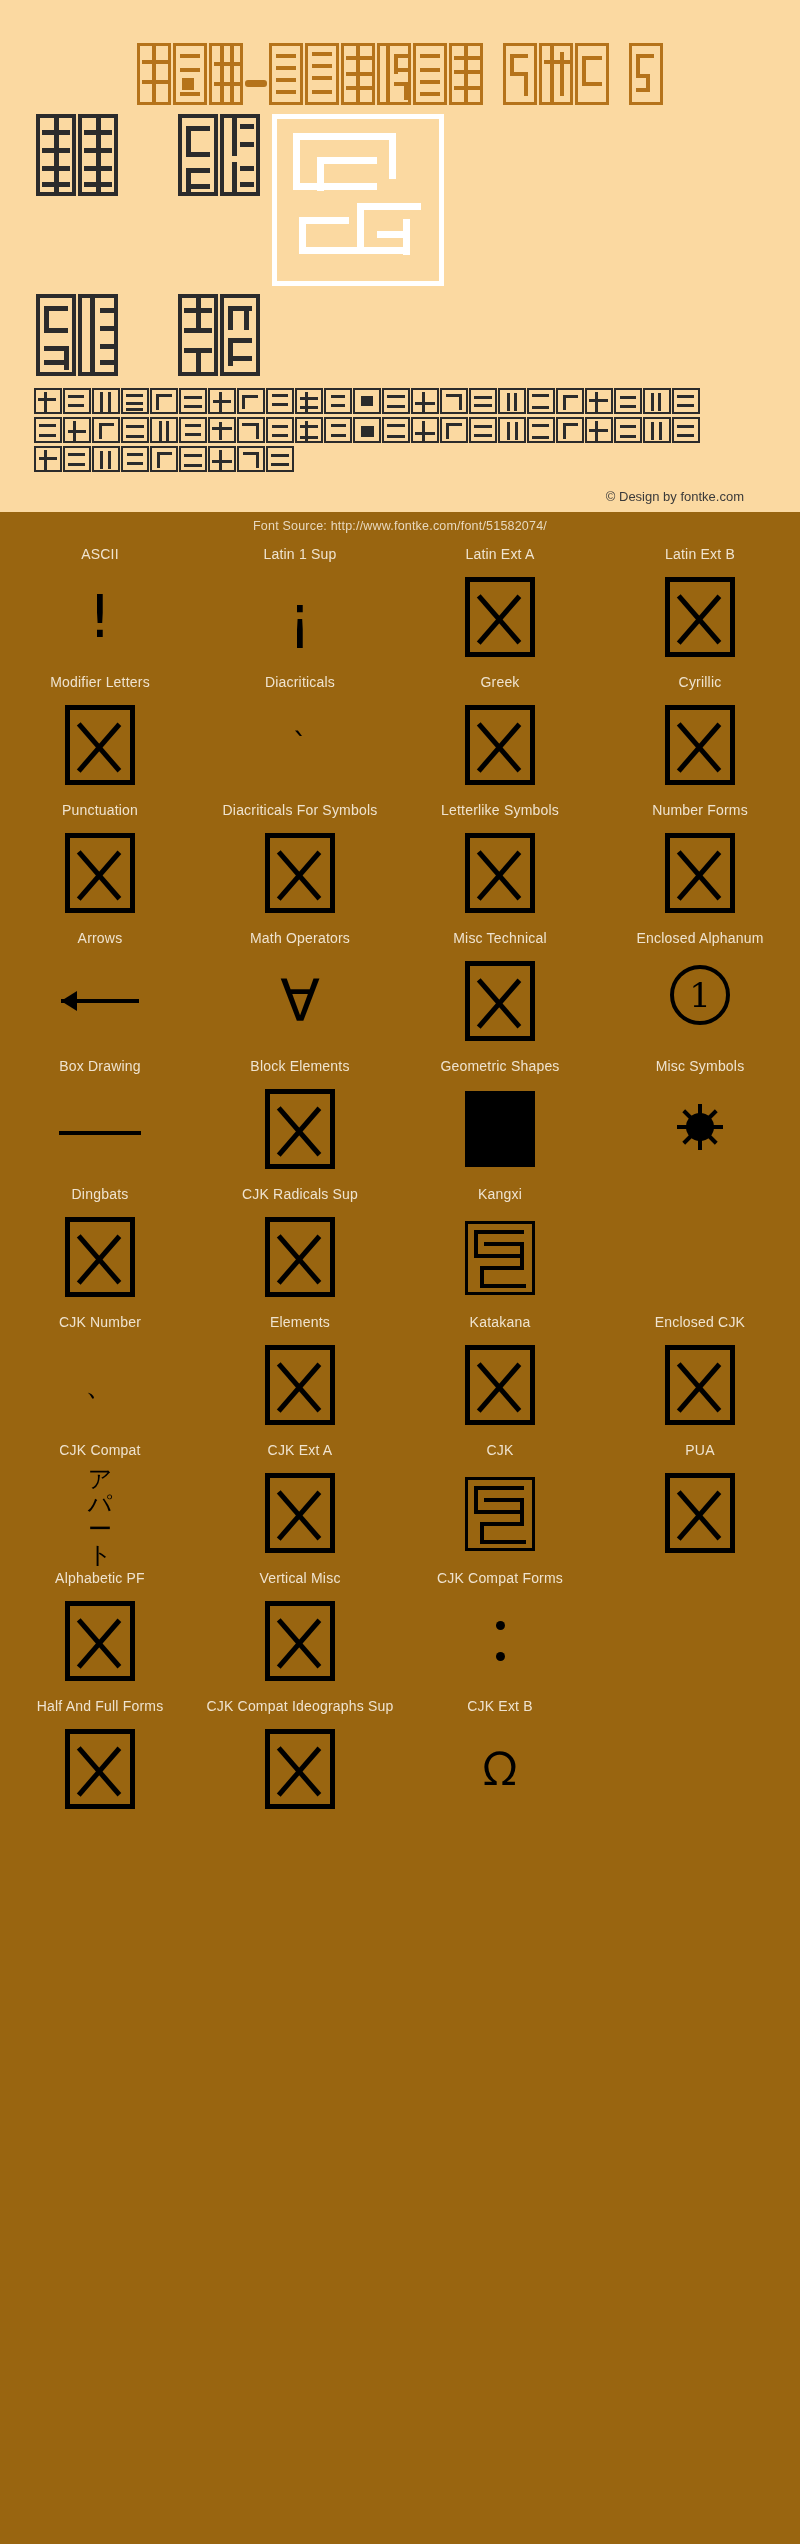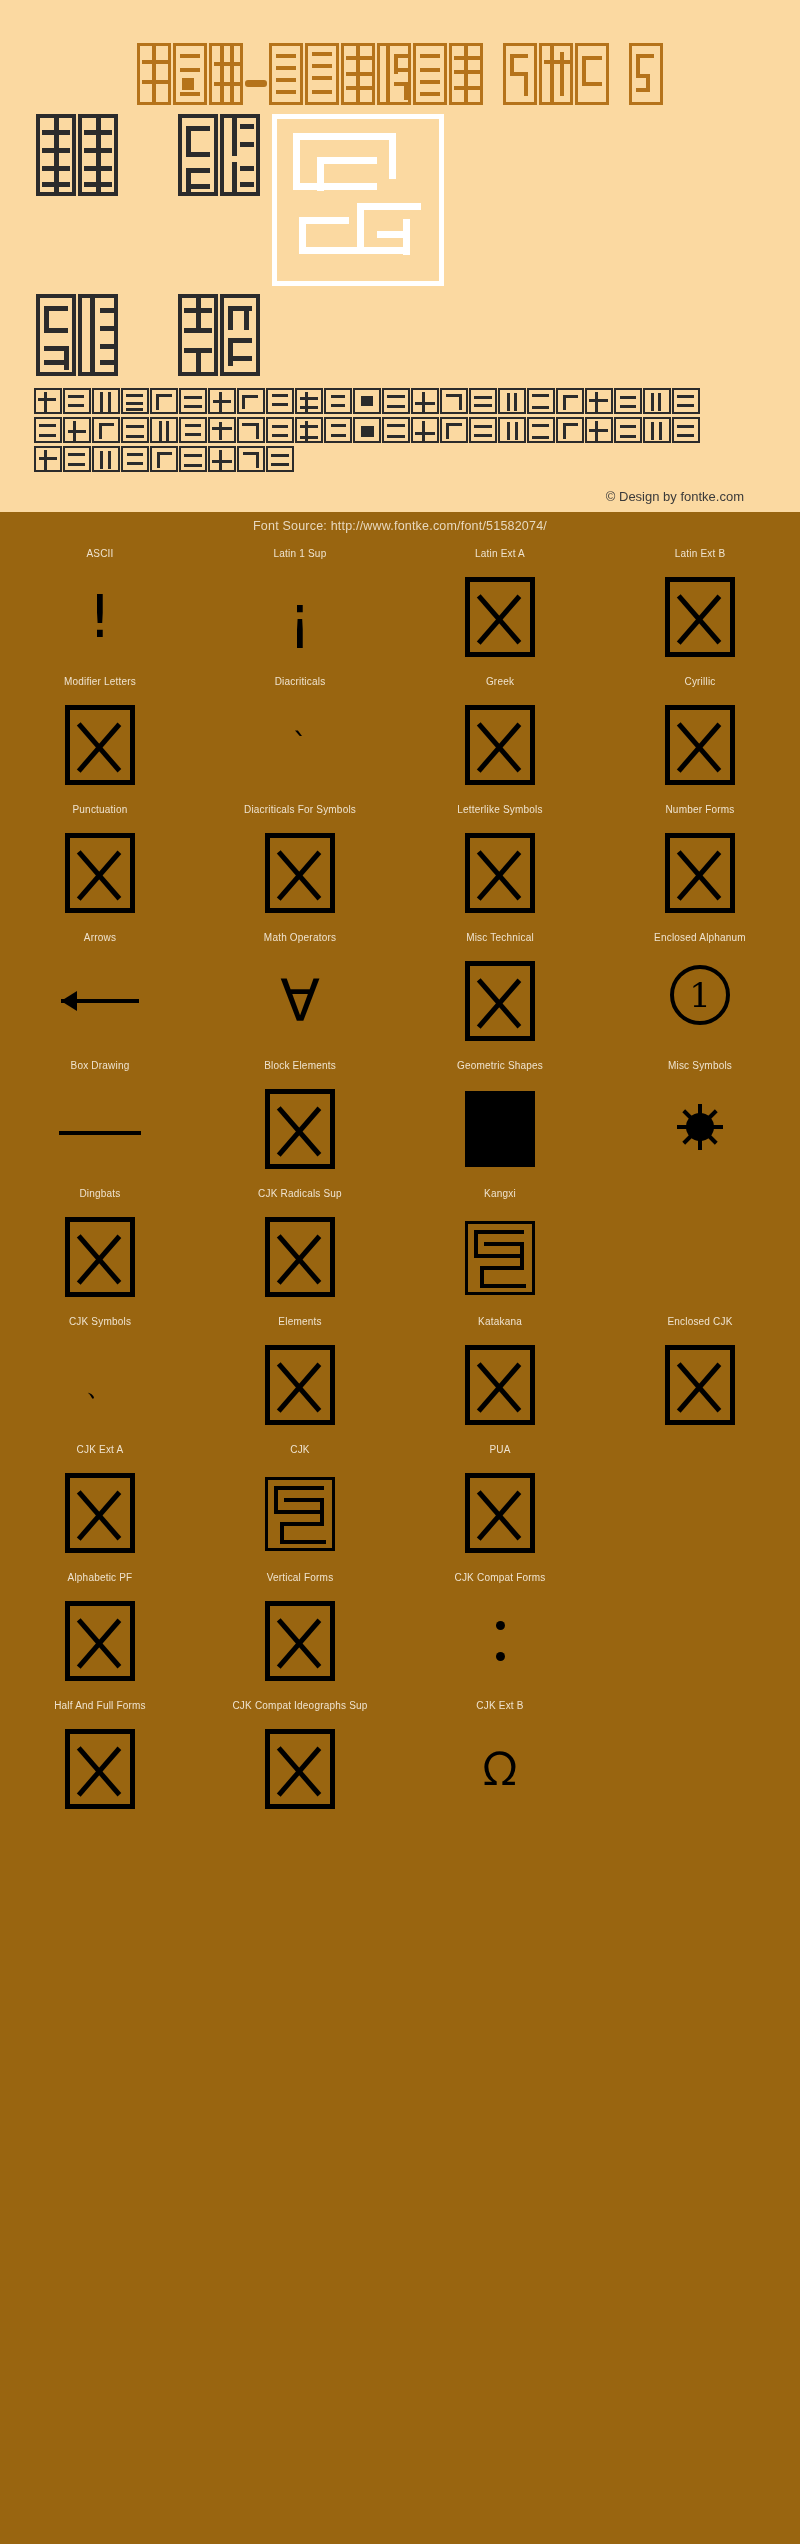--- a/index.html
+++ b/index.html
@@ -113,21 +113,21 @@
   }
   .cell {
     width: 200px;
     display: flex;
     flex-direction: column;
     align-items: center;
     padding-bottom: 10px;
   }
   .cell-label {
     color: #efe3cf;
-    font-size: 10px;
+    font-size: 14px;
     height: 18px;
     line-height: 18px;
     white-space: nowrap;
     letter-spacing: .2px;
   }
   .cell-art {
     width: 82px;
     height: 92px;
     margin-top: 8px;
     position: relative;
@@ -790,21 +790,21 @@
               <i style="left:52px;top:18px;width:4px;height:26px"></i>
               <i style="left:12px;top:42px;width:44px;height:4px"></i>
               <i style="left:12px;top:42px;width:4px;height:22px"></i>
               <i style="left:12px;top:60px;width:46px;height:4px"></i>
             </div>
           </div>
         </div>
       </div>
       <div class="grid-row">
         <div class="cell">
-          <div class="cell-label">CJK Symbols</div>
+          <div class="cell-label">CJK Number</div>
           <div class="cell-art">
             <div class="glyph-char tiny">、</div>
           </div>
         </div>
         <div class="cell">
           <div class="cell-label">Elements</div>
           <div class="cell-art">
             <div class="notdef"></div>
           </div>
         </div>
@@ -815,20 +815,31 @@
           </div>
         </div>
         <div class="cell">
           <div class="cell-label">Enclosed CJK</div>
           <div class="cell-art">
             <div class="notdef"></div>
           </div>
         </div>
       </div>
       <div class="grid-row">
+        <div class="cell">
+          <div class="cell-label">CJK Compat</div>
+          <div class="cell-art">
+            <div class="katacol">
+              <span>ア</span>
+              <span>パ</span>
+              <span>ー</span>
+              <span>ト</span>
+            </div>
+          </div>
+        </div>
         <div class="cell">
           <div class="cell-label">CJK Ext A</div>
           <div class="cell-art">
             <div class="notdef"></div>
           </div>
         </div>
         <div class="cell">
           <div class="cell-label">CJK</div>
           <div class="cell-art">
             <div class="maze">
@@ -851,21 +862,21 @@
         </div>
       </div>
       <div class="grid-row">
         <div class="cell">
           <div class="cell-label">Alphabetic PF</div>
           <div class="cell-art">
             <div class="notdef"></div>
           </div>
         </div>
         <div class="cell">
-          <div class="cell-label">Vertical Forms</div>
+          <div class="cell-label">Vertical Misc</div>
           <div class="cell-art">
             <div class="notdef"></div>
           </div>
         </div>
         <div class="cell">
           <div class="cell-label">CJK Compat Forms</div>
           <div class="cell-art">
             <div class="dots">
               <span></span>
               <span></span>

